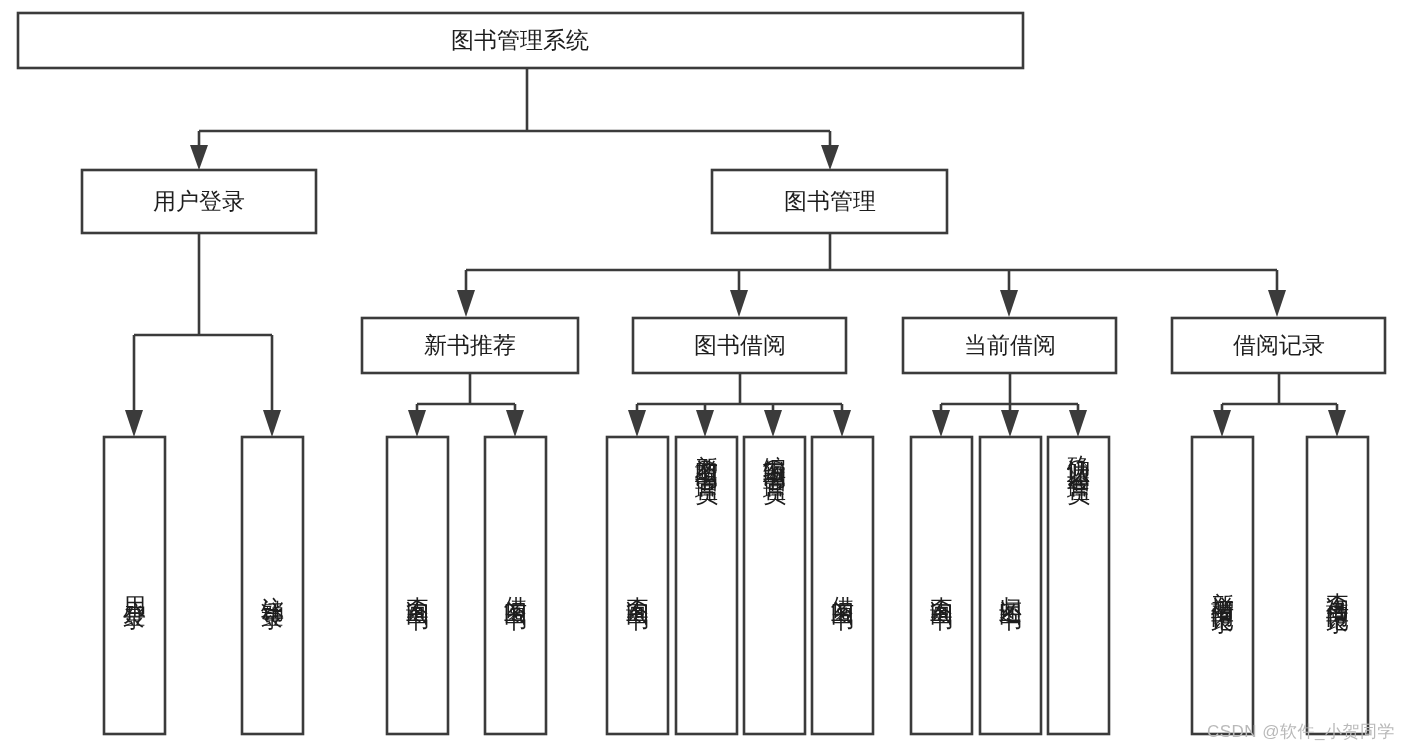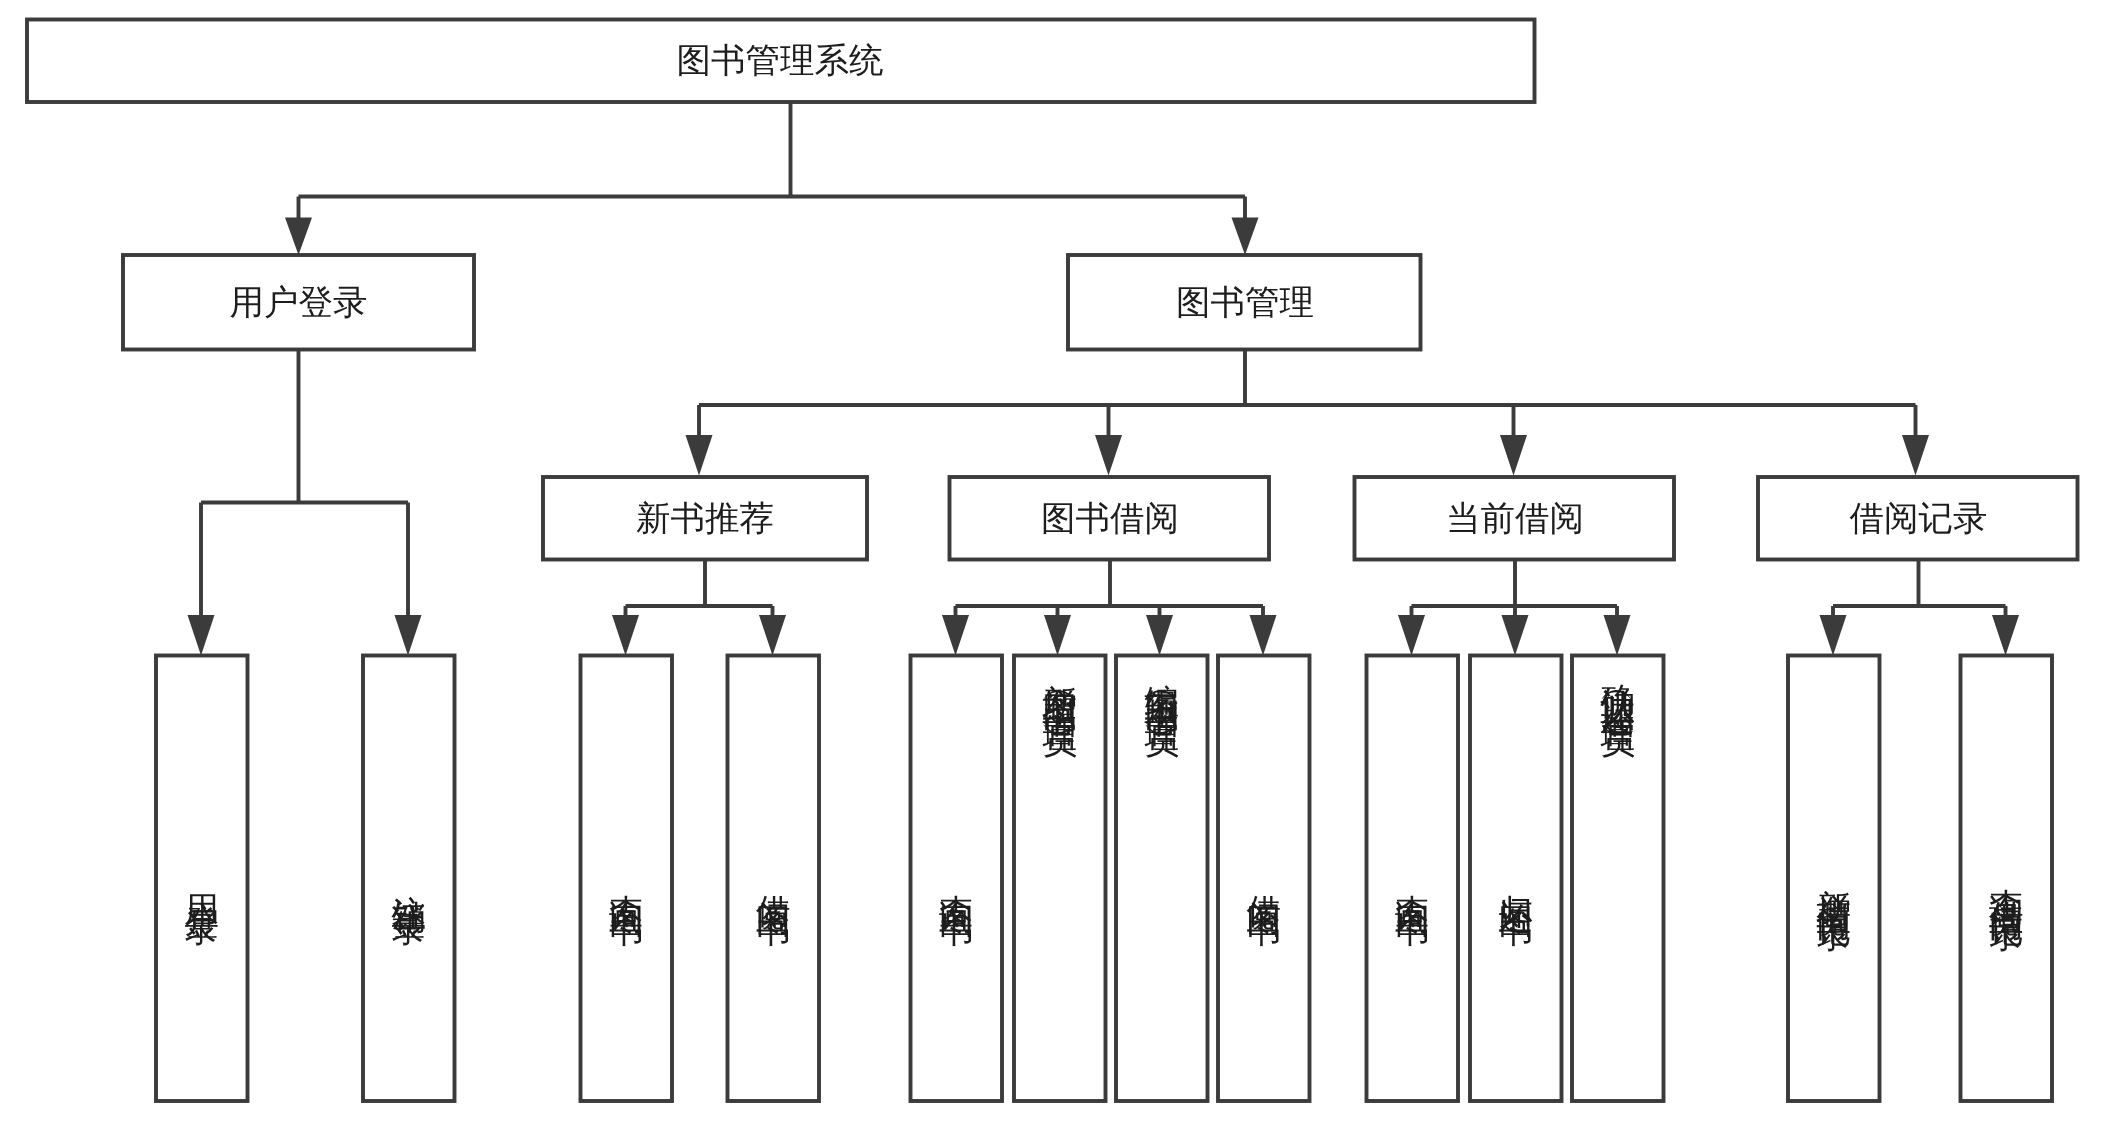--- a/index.html
+++ b/index.html
@@ -247,13 +247,14 @@
     <span class="vlabel-text">确认归还（管理员）</span>
   </div>
 
   <div class="vlabel-wrap" style="left:1192px; top:437px; width:61px; height:297px;">
     <span class="vlabel-text">新增借阅记录</span>
   </div>
   <div class="vlabel-wrap" style="left:1307px; top:437px; width:61px; height:297px;">
     <span class="vlabel-text">查询借阅记录</span>
   </div>
 
+  <div class="watermark">CSDN @软件_小贺同学</div>
 </div>
 
 </body></html>

